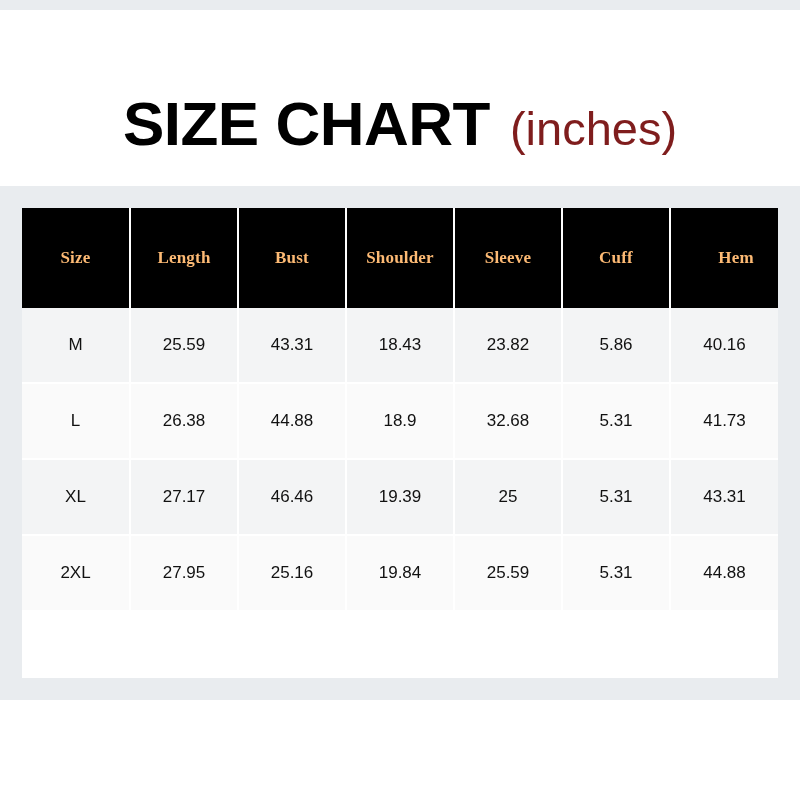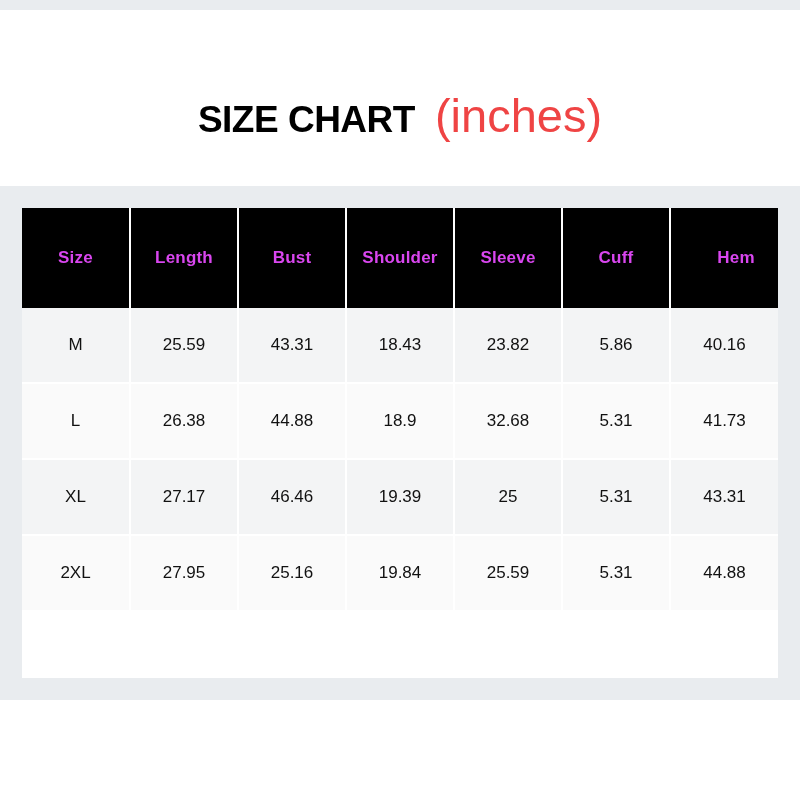--- a/index.html
+++ b/index.html
@@ -70,30 +70,30 @@
   }
   .title-wrap {
     position: absolute;
     left: 0;
     top: 88px;
     width: 800px;
     text-align: center;
     white-space: nowrap;
   }
   .title-main {
-    font-size: 37px;
+    font-size: 62px;
     font-weight: bold;
     letter-spacing: -0.5px;
     color: #000000;
     vertical-align: baseline;
   }
   .title-unit {
     font-size: 47px;
     font-weight: normal;
-    color: #ef4444;
+    color: #7f1d1d;
     vertical-align: baseline;
     margin-left: 20px;
   }
   table.size-chart {
     position: absolute;
     left: 22px;
     top: 208px;
     width: 756px;
     border-collapse: collapse;
     table-layout: fixed;
@@ -101,25 +101,26 @@
   table.size-chart th,
   table.size-chart td {
     text-align: center;
     vertical-align: middle;
     font-size: 17px;
     color: #111111;
     border: 0;
   }
   table.size-chart thead th {
     background: #000000;
-    color: #d946ef;
+    color: #fdba74;
     font-weight: bold;
     height: 98px;
     border-right: 2px solid #ffffff;
     letter-spacing: 0.2px;
+    font-family: Liberation Serif, serif;
   }
   table.size-chart thead th:last-child {
     border-right: 0;
     padding-left: 24px;
   }
   table.size-chart tbody td {
     height: 72px;
     border-right: 2px solid #ffffff;
     border-bottom: 2px solid #ffffff;
   }

